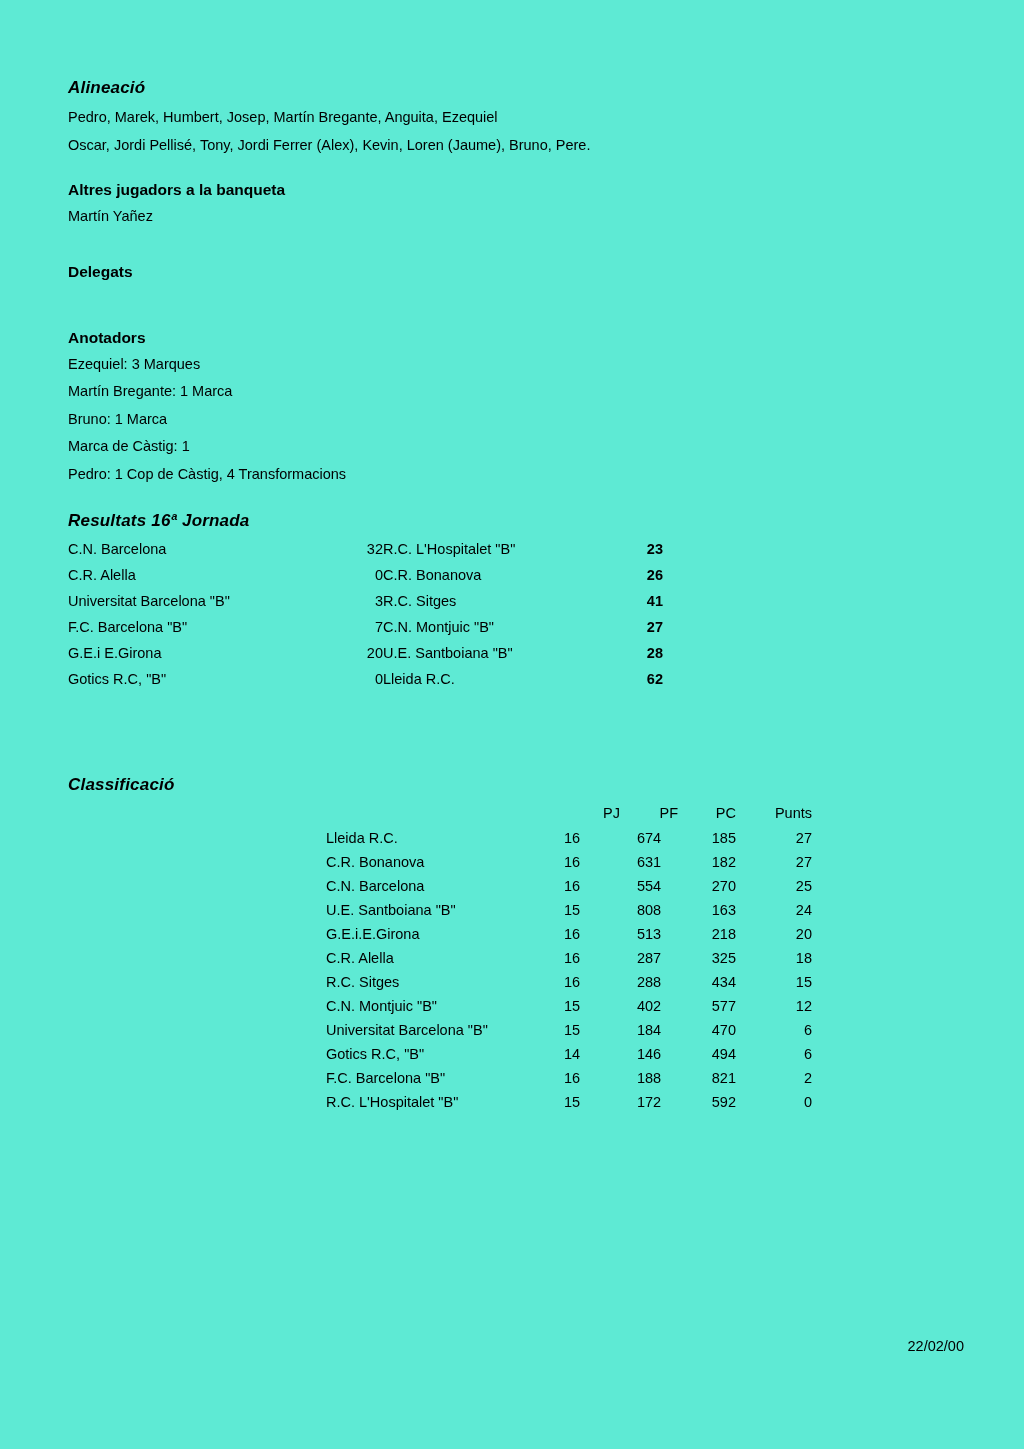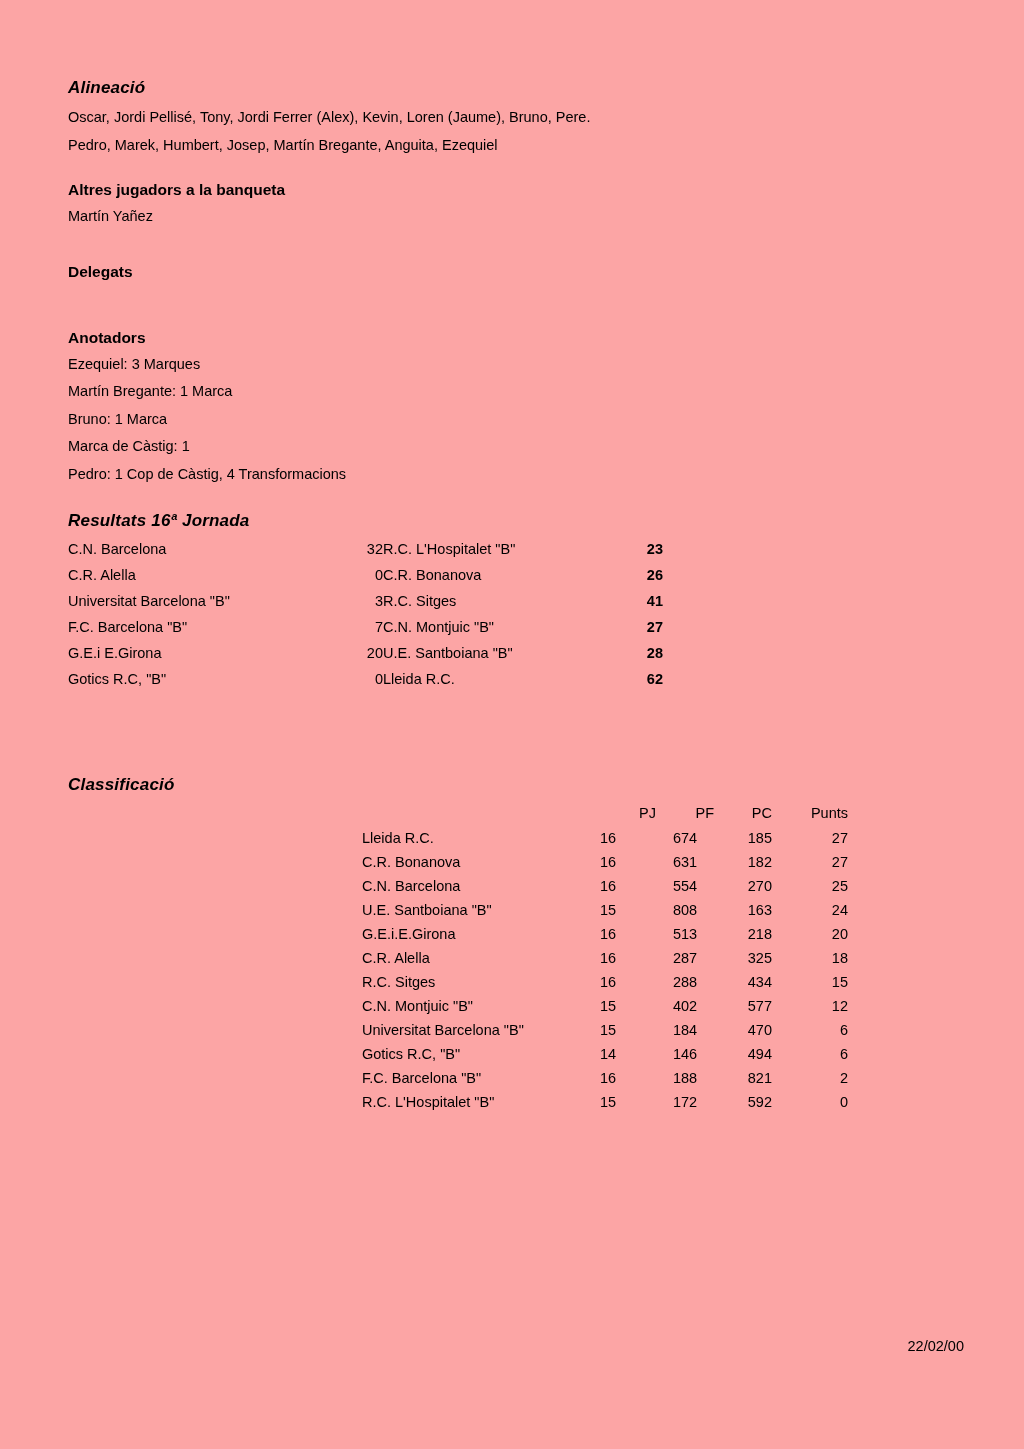--- a/index.html
+++ b/index.html
@@ -13,21 +13,21 @@
     font-family: "Liberation Sans", sans-serif;
     color: #000000;
     position: relative;
     overflow: hidden;
   }
   .page {
     position: absolute;
     left: 0; top: 0;
     width: 1024px;
     height: 1449px;
-    background: #fca5a5;
+    background: #5eead4;
   }
   .content {
     position: absolute;
     left: 68px;
     top: 78px;
     width: 890px;
   }
 
   h2.section-title {
     font-size: 17px;
@@ -73,21 +73,20 @@
   td.team-away { width: 230px; }
   td.score-away { width: 50px; text-align: right; font-weight: bold; }
 
   
   .classif-wrap {
     margin-left: 258px;
   }
   table.standings {
     border-collapse: collapse;
     font-size: 14.5px;
-    margin-left: 36px;
   }
   table.standings th {
     font-weight: normal;
     text-align: right;
     padding: 0 0 9px 0;
     white-space: nowrap;
   }
   table.standings td {
     padding: 0 0 8px 0;
     white-space: nowrap;
@@ -106,22 +105,22 @@
   }
 </style>
 </head>
 <body>
 
 <div class="page">
   <div class="content">
 
     <div class="block-tight">
       <h2 class="section-title">Alineació</h2>
+      <p class="line">Pedro, Marek, Humbert, Josep, Martín Bregante, Anguita, Ezequiel</p>
       <p class="line">Oscar, Jordi Pellisé, Tony, Jordi Ferrer (Alex), Kevin, Loren (Jaume), Bruno, Pere.</p>
-      <p class="line">Pedro, Marek, Humbert, Josep, Martín Bregante, Anguita, Ezequiel</p>
     </div>
 
     <div class="spacer-sm"></div>
 
     <div class="block-tight">
       <h3 class="section-title">Altres jugadors a la banqueta</h3>
       <p class="line">Martín Yañez</p>
     </div>
 
     <div class="spacer-sm"></div>

